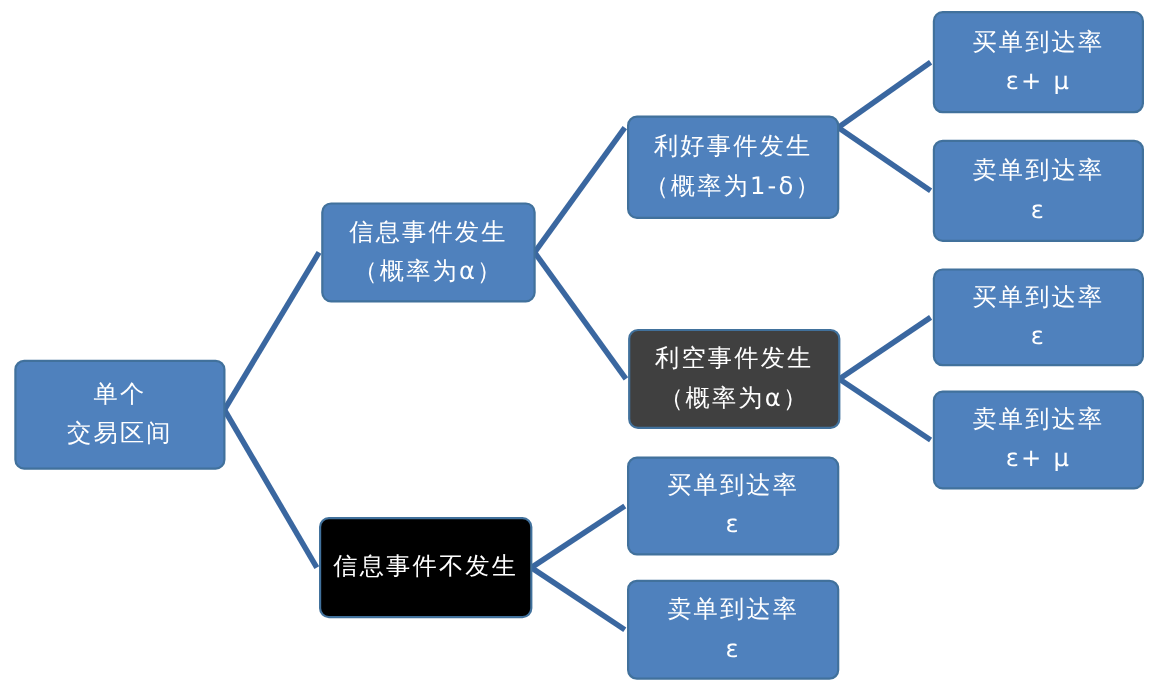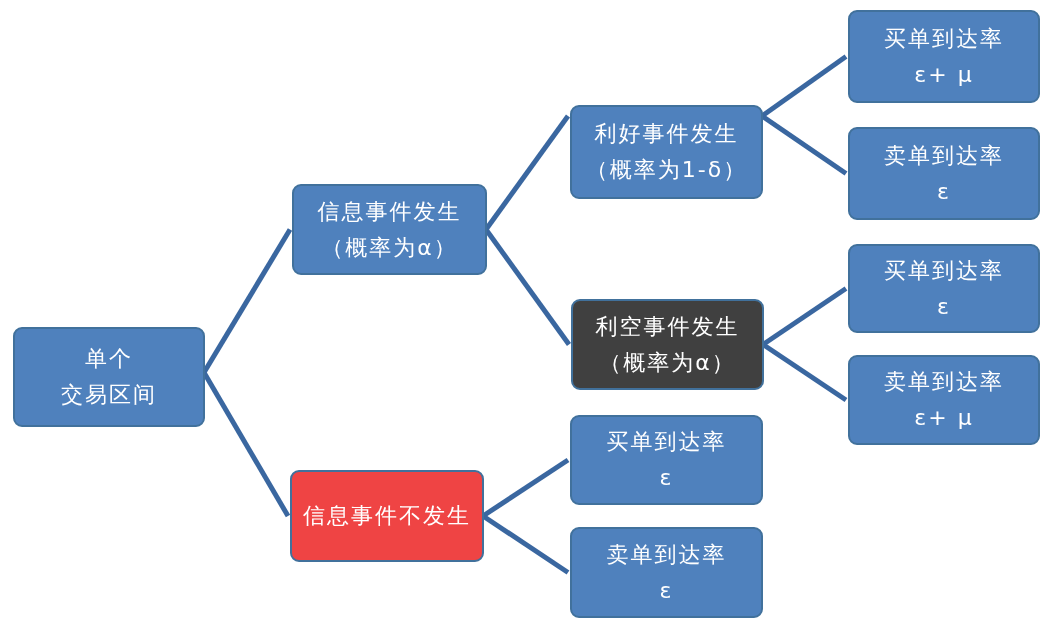--- a/index.html
+++ b/index.html
@@ -88,21 +88,21 @@
       <span class="label-line">（概率为α）</span>
     </div>
     <div class="node" style="left: 848px; top: 244px; width: 192px; height: 89px; background: rgb(79, 129, 189); border-color: rgb(65, 113, 156); color: rgb(255, 255, 255);">
       <span class="label-line">买单到达率</span>
       <span class="label-line">ε</span>
     </div>
     <div class="node" style="left: 848px; top: 355px; width: 192px; height: 90px; background: rgb(79, 129, 189); border-color: rgb(65, 113, 156); color: rgb(255, 255, 255);">
       <span class="label-line">卖单到达率</span>
       <span class="label-line">ε+ μ</span>
     </div>
-    <div class="node" style="left: 290px; top: 470px; width: 194px; height: 92px; background: #ef4444; border-color: rgb(65, 113, 156); color: rgb(255, 255, 255);">
+    <div class="node" style="left: 290px; top: 470px; width: 194px; height: 92px; background: #000000; border-color: rgb(65, 113, 156); color: rgb(255, 255, 255);">
       <span class="label-line">信息事件不发生</span>
     </div>
     <div class="node" style="left: 570px; top: 415px; width: 193px; height: 90px; background: rgb(79, 129, 189); border-color: rgb(65, 113, 156); color: rgb(255, 255, 255);">
       <span class="label-line">买单到达率</span>
       <span class="label-line">ε</span>
     </div>
     <div class="node" style="left: 570px; top: 527px; width: 193px; height: 91px; background: rgb(79, 129, 189); border-color: rgb(65, 113, 156); color: rgb(255, 255, 255);">
       <span class="label-line">卖单到达率</span>
       <span class="label-line">ε</span>
     </div>

